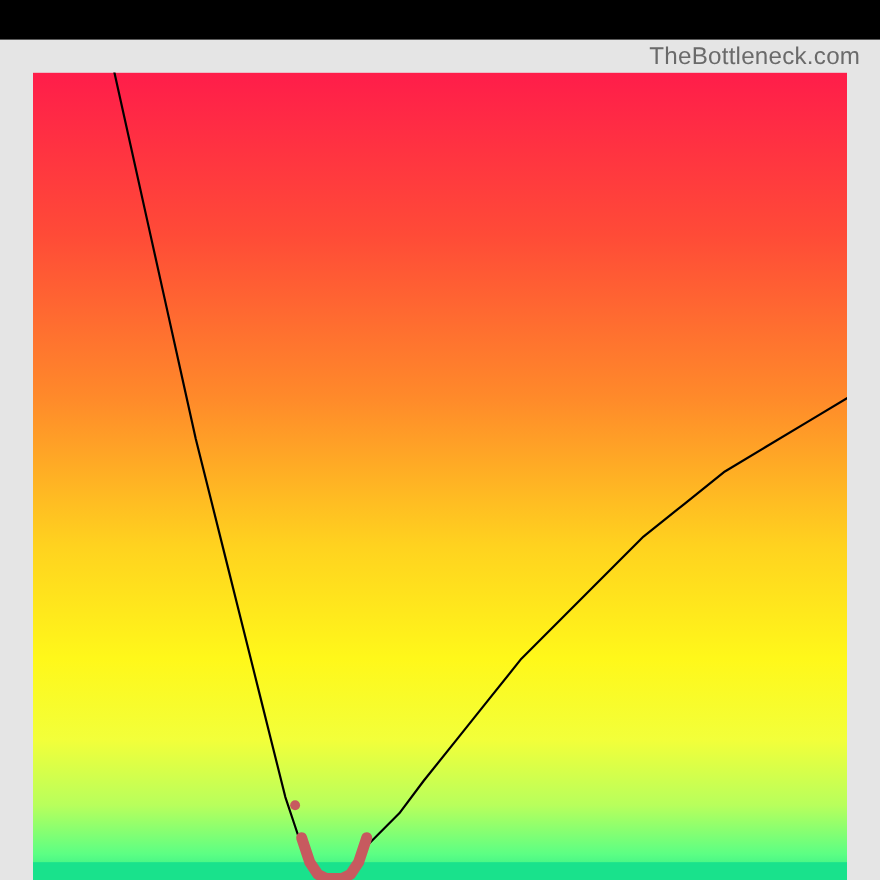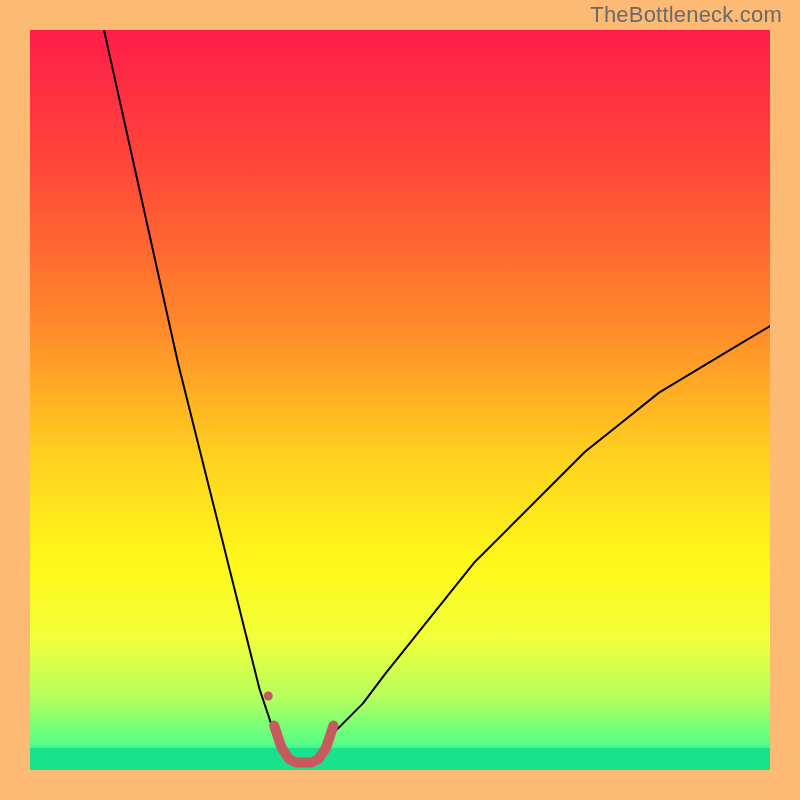--- a/index.html
+++ b/index.html
@@ -6,21 +6,22 @@
     margin: 0;
     padding: 0;
     width: 800px;
     height: 800px;
     background: #000;
     overflow: hidden;
   }
   .frame {
     position: absolute;
     inset: 0;
-    background: #fdba74;
+    background: #e5e5e5;
+    margin-top: 36px;
   }
   .watermark {
     position: absolute;
     top: 2px;
     right: 18px;
     font-family: Arial, Helvetica, sans-serif;
     font-size: 22px;
     color: #6a6a6a;
     letter-spacing: 0.2px;
     font-weight: 500;

